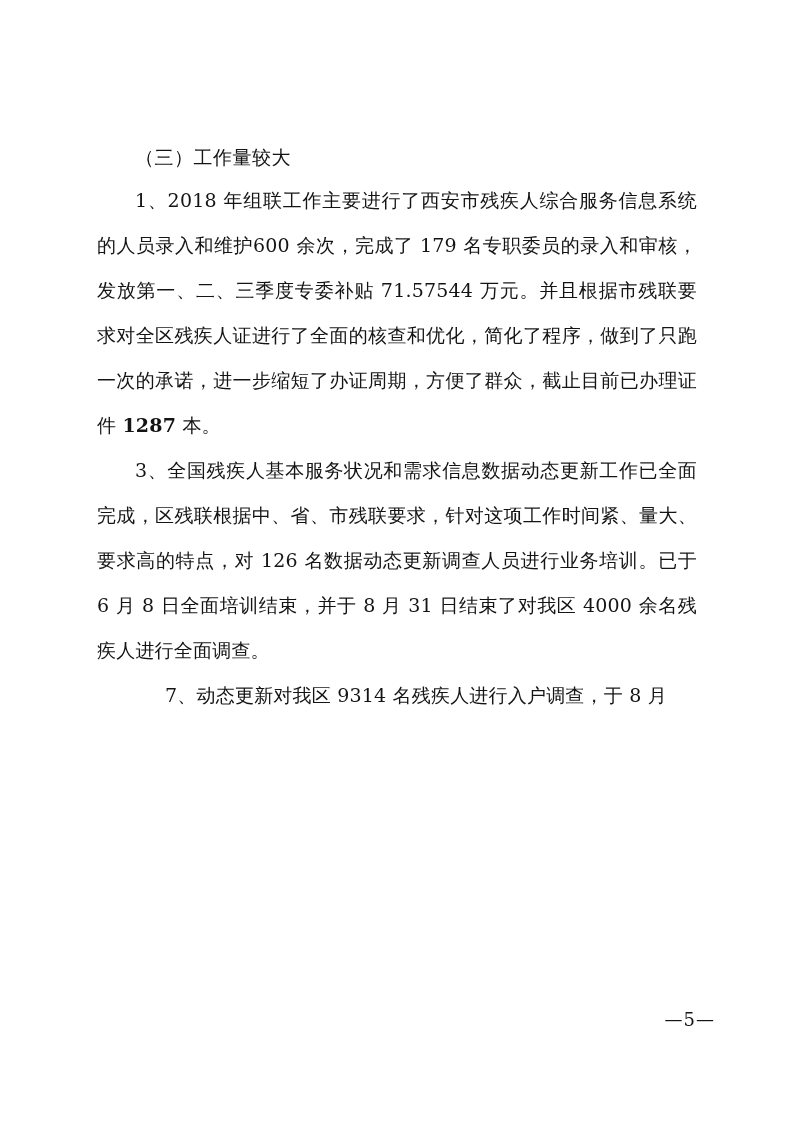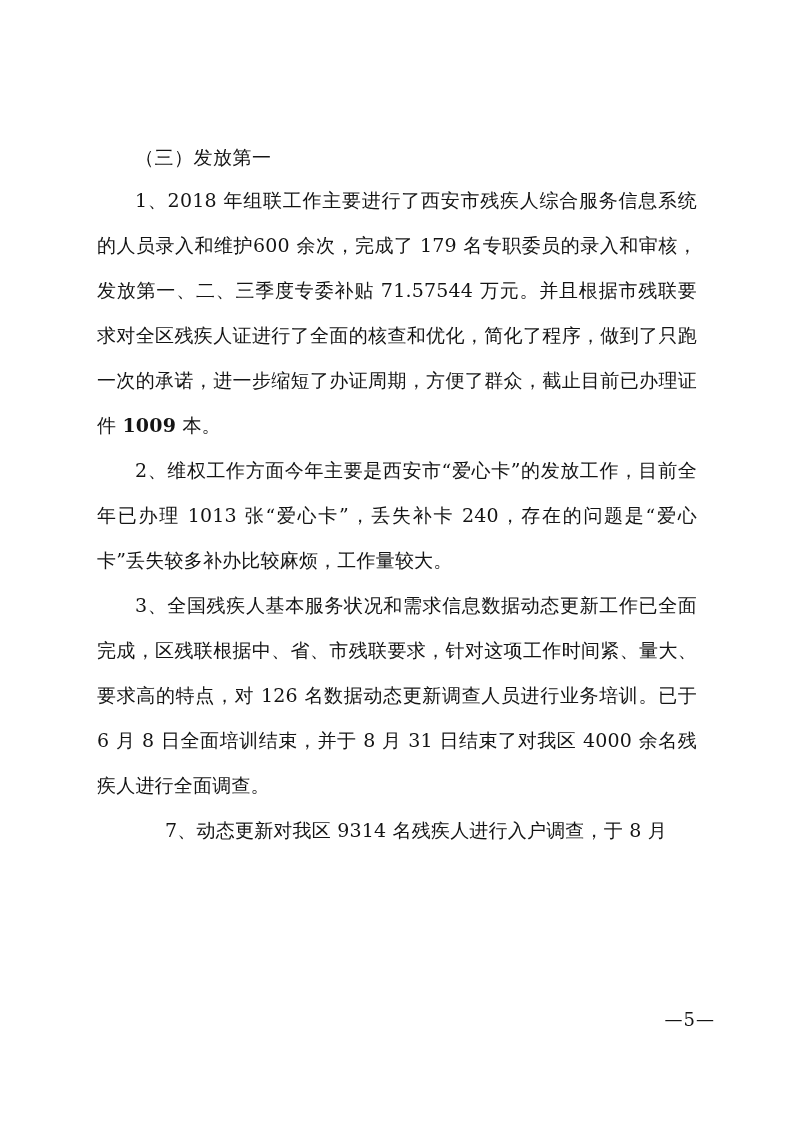--- a/index.html
+++ b/index.html
@@ -53,20 +53,19 @@
     letter-spacing: 1px;
     color: #141414;
     font-family: "DejaVu Serif", "Liberation Serif", serif;
   }
 </style>
 </head>
 <body>
 
 <div class="page">
   <div class="content">
-    <p class="heading">（三）发放第一</p>
-    <p class="para"><span>1、2018 年组联工作主要进行了西安市残疾人综合服务信息系统的人员录入和维护600 余次，完成了 179 名专职委员的录入和审核，发放第一、二、三季度专委补贴 71.57544 万元。并且根据市残联要求对全区残疾人证进行了全面的核查和优化，简化了程序，做到了只跑一次的承诺，进一步缩短了办证周期，方便了群众，截止目前已办理证件 </span><span class="bold">1009</span><span> 本。</span></p>
-    <p class="para"><span>2、维权工作方面今年主要是西安市“爱心卡”的发放工作，目前全年已办理 1013 张“爱心卡”，丢失补卡 240，存在的问题是“爱心卡”丢失较多补办比较麻烦，工作量较大。</span></p>
+    <p class="heading">（三）工作量较大</p>
+    <p class="para"><span>1、2018 年组联工作主要进行了西安市残疾人综合服务信息系统的人员录入和维护600 余次，完成了 179 名专职委员的录入和审核，发放第一、二、三季度专委补贴 71.57544 万元。并且根据市残联要求对全区残疾人证进行了全面的核查和优化，简化了程序，做到了只跑一次的承诺，进一步缩短了办证周期，方便了群众，截止目前已办理证件 </span><span class="bold">1287</span><span> 本。</span></p>
     <p class="para"><span>3、全国残疾人基本服务状况和需求信息数据动态更新工作已全面完成，区残联根据中、省、市残联要求，针对这项工作时间紧、量大、要求高的特点，对 126 名数据动态更新调查人员进行业务培训。已于 6 月 8 日全面培训结束，并于 8 月 31 日结束了对我区 4000 余名残疾人进行全面调查。</span></p>
     <p class="para last"><span>7、动态更新对我区 9314 名残疾人进行入户调查，于 8 月</span></p>
   </div>
   <div class="page-number">—5—</div>
 </div>
 
 </body></html>

